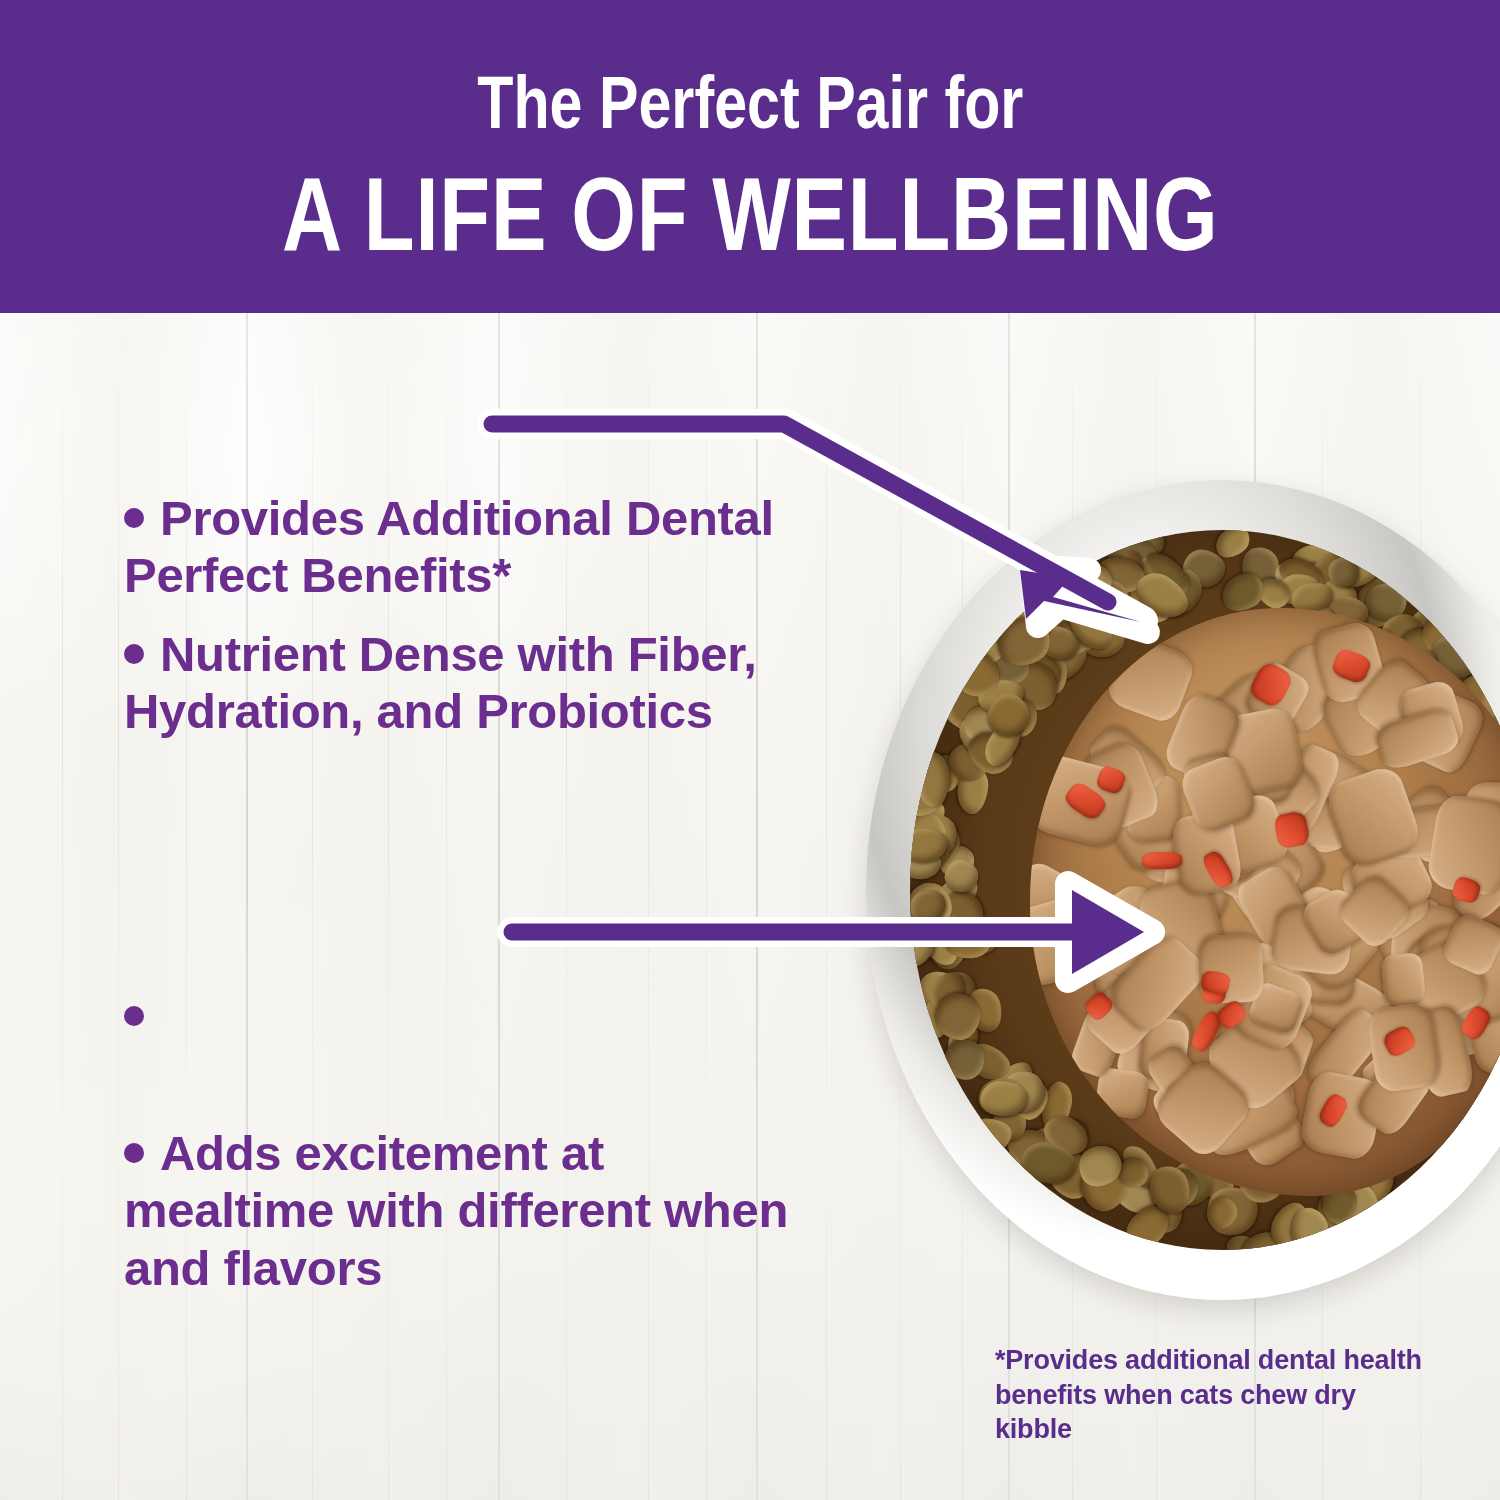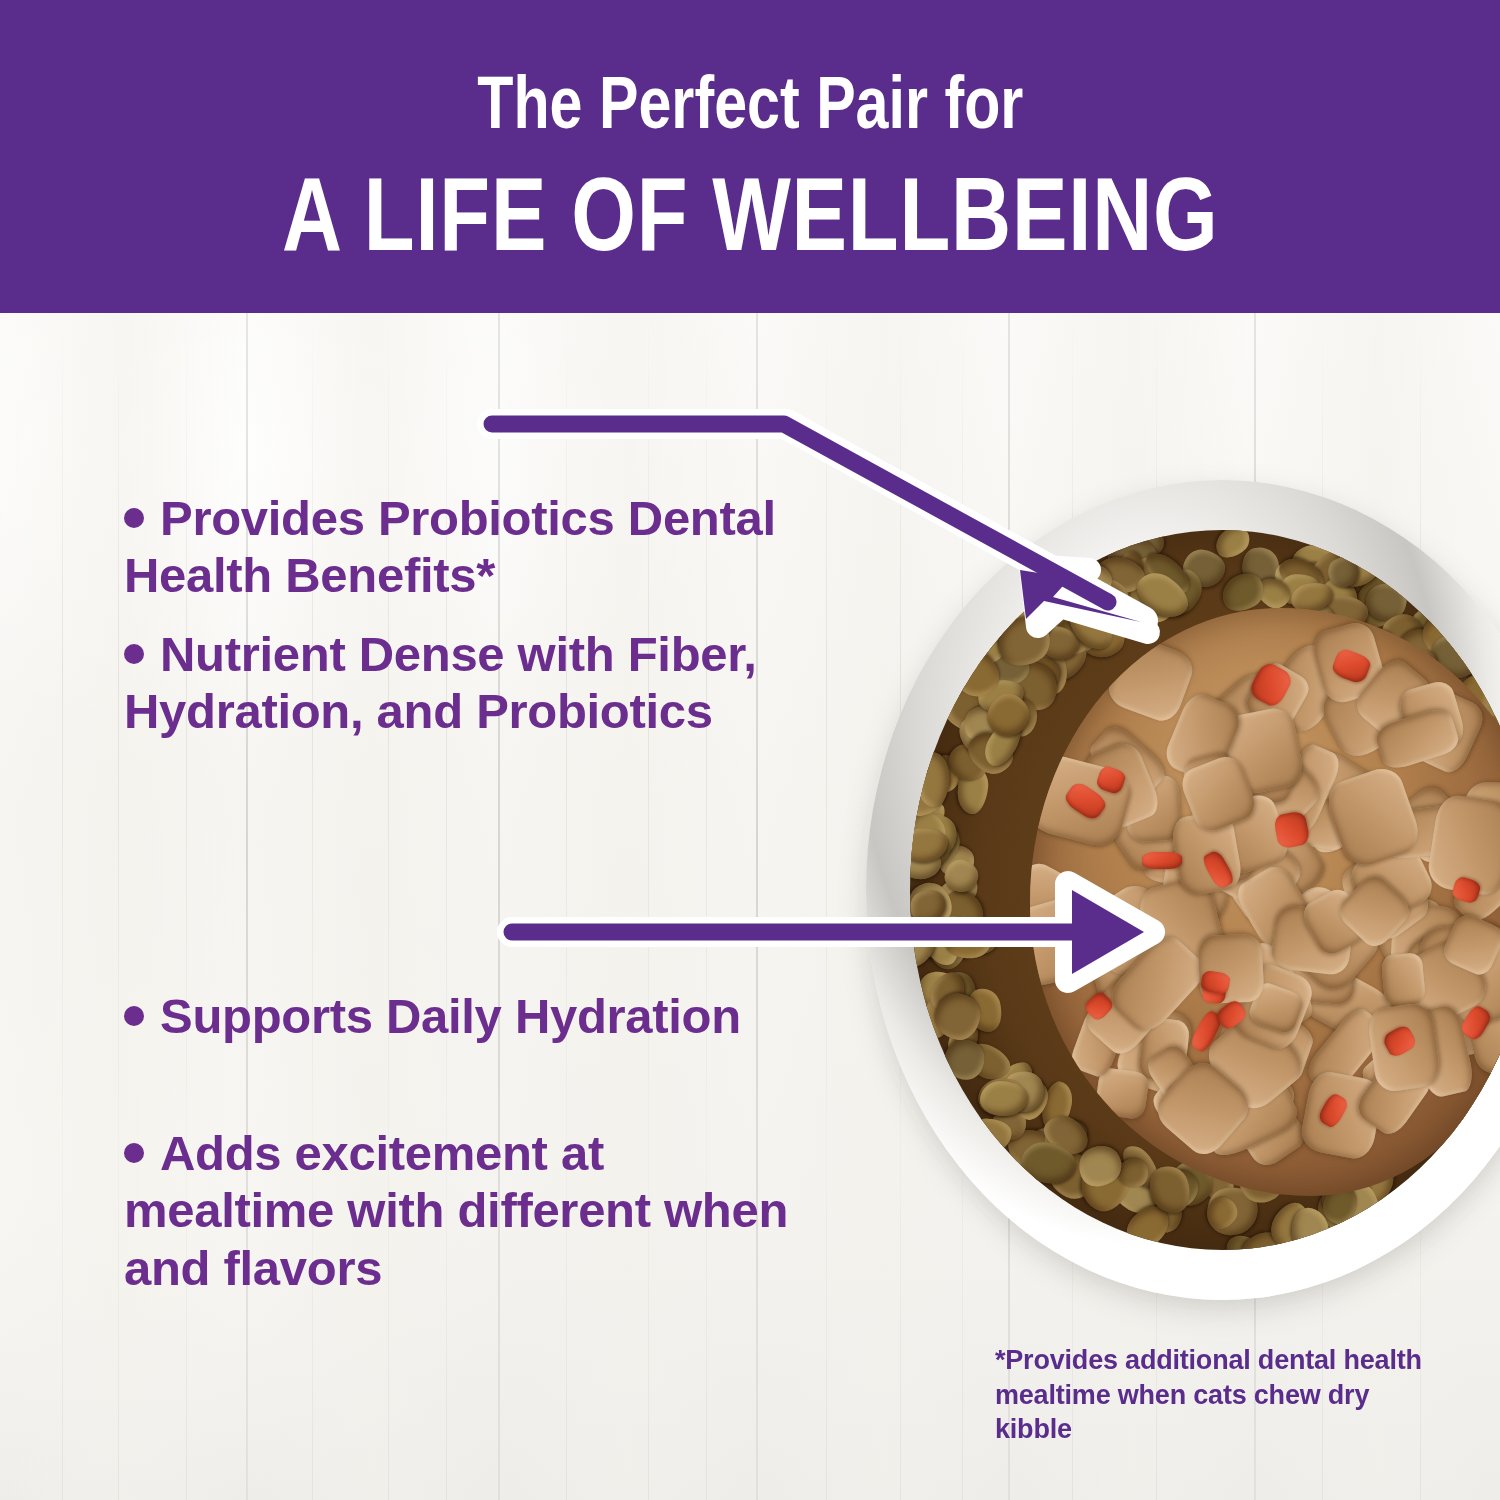--- a/index.html
+++ b/index.html
@@ -547,39 +547,39 @@
       </div>
     </div>
   </div>
 
   <div class="header">
     <div class="hdr-line1">The Perfect Pair for</div>
     <div class="hdr-line2">A LIFE OF WELLBEING</div>
   </div>
 
   <div class="copy">
-    <div class="bullet" id="dry-b1"><span class="dot"></span><span>Provides Probiotics Dental Health Benefits*</span></div>
+    <div class="bullet" id="dry-b1"><span class="dot"></span><span>Provides Additional Dental Perfect Benefits*</span></div>
     <div class="bullet" id="dry-b2"><span class="dot"></span><span>Nutrient Dense with Fiber, Hydration, and Probiotics</span></div>
 
-    <div class="bullet" id="wet-b1"><span class="dot"></span><span>Supports Daily Hydration</span></div>
+    <div class="bullet" id="wet-b1"><span class="dot"></span></div>
     <div class="bullet" id="wet-b2"><span class="dot"></span><span>Adds excitement at mealtime with different when and flavors</span></div>
   </div>
 
   <svg class="arrows" viewBox="0 0 1500 1500">
 
     <g>
       <path d="M 492 424 L 786 424 L 1143 621" fill="none" stroke="#ffffff" stroke-width="30" stroke-linecap="round" stroke-linejoin="round"></path>
       <path d="M 1148 632 L 1066 588 L 1089 570 L 1031 566 L 1038 626 L 1060 606 Z" fill="#ffffff" stroke="#ffffff" stroke-width="24" stroke-linejoin="round"></path>
       <path d="M 492 424 L 784 424 L 1108 602" fill="none" stroke="#5a2d8c" stroke-width="17" stroke-linecap="round" stroke-linejoin="round"></path>
       <path d="M 1141 622 L 1053 597 L 1070 578 L 1020 570 L 1026 619 L 1044 601 Z" fill="#5a2d8c"></path>
     </g>
 
     <g>
       <path d="M 512 932 L 1090 932" fill="none" stroke="#ffffff" stroke-width="30" stroke-linecap="round"></path>
       <path d="M 1152 932 L 1068 884 L 1068 980 Z" fill="#ffffff" stroke="#ffffff" stroke-width="26" stroke-linejoin="round"></path>
       <path d="M 512 932 L 1080 932" fill="none" stroke="#5a2d8c" stroke-width="17" stroke-linecap="round"></path>
       <path d="M 1144 932 L 1072 890 L 1072 974 Z" fill="#5a2d8c"></path>
     </g>
   </svg>
 
-  <div class="footnote">*Provides additional dental health mealtime when cats chew dry kibble</div>
+  <div class="footnote">*Provides additional dental health benefits when cats chew dry kibble</div>
 
 </div>
 
 </body></html>

